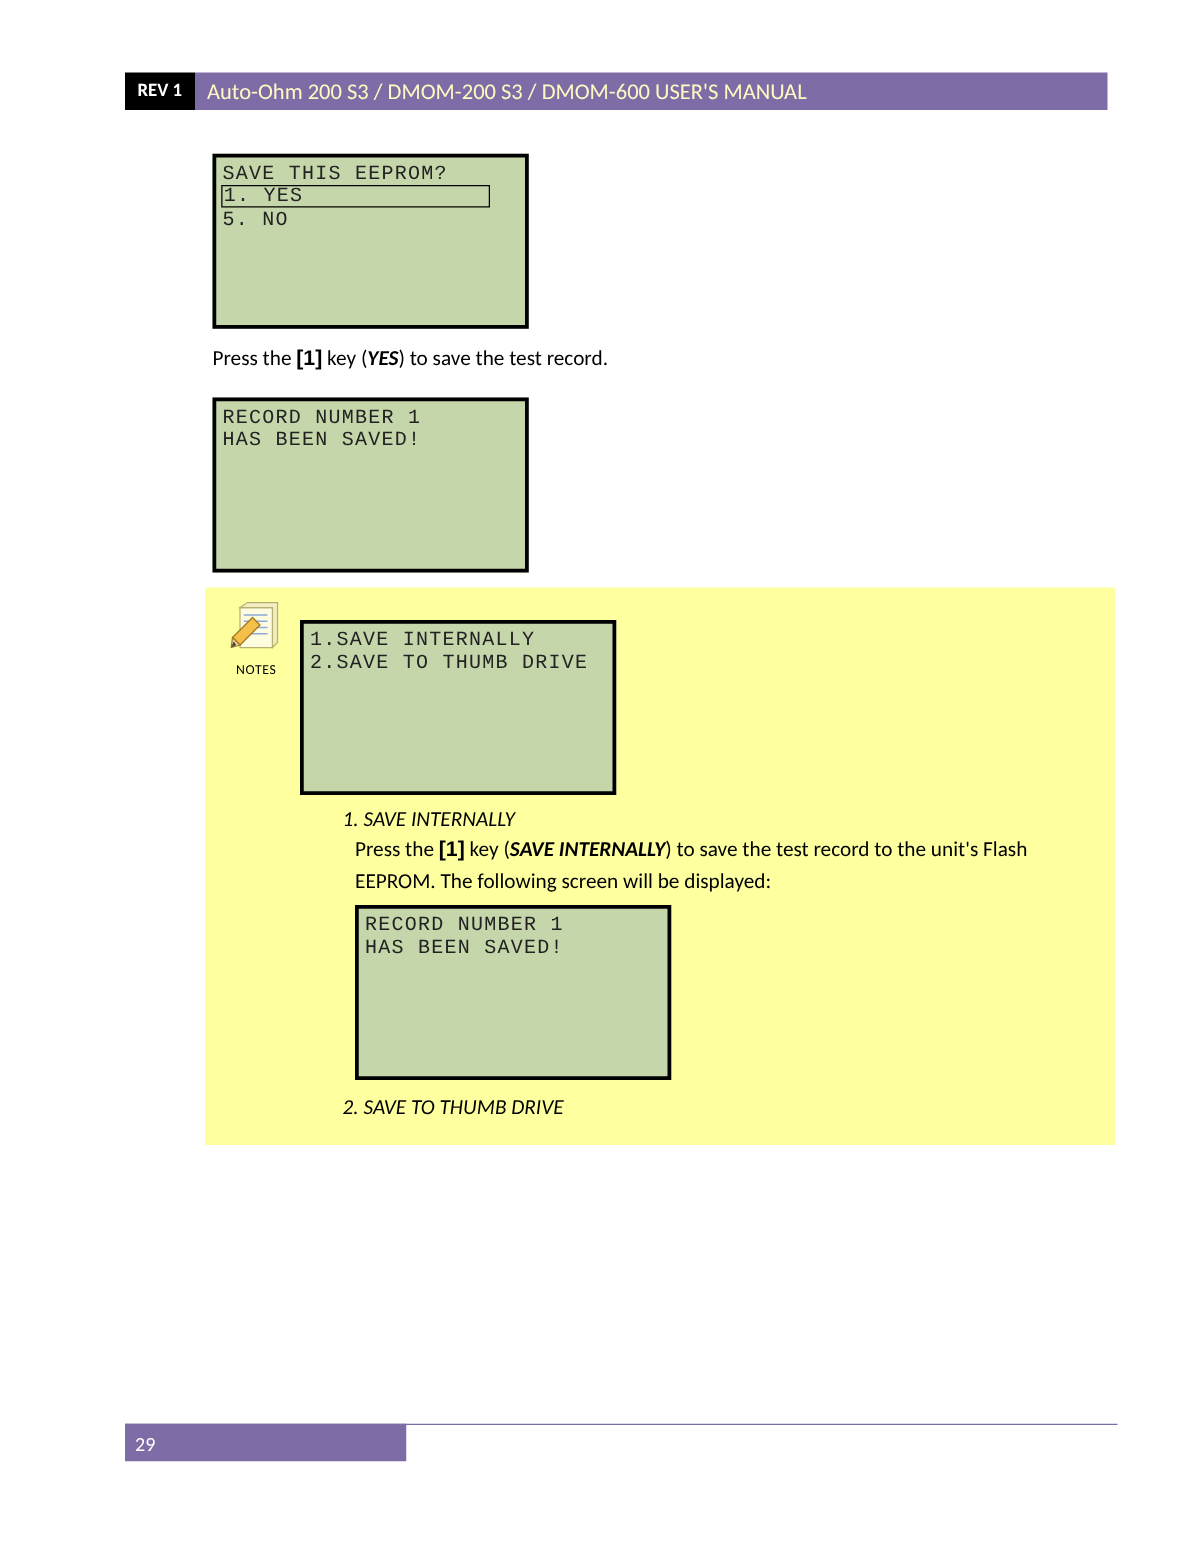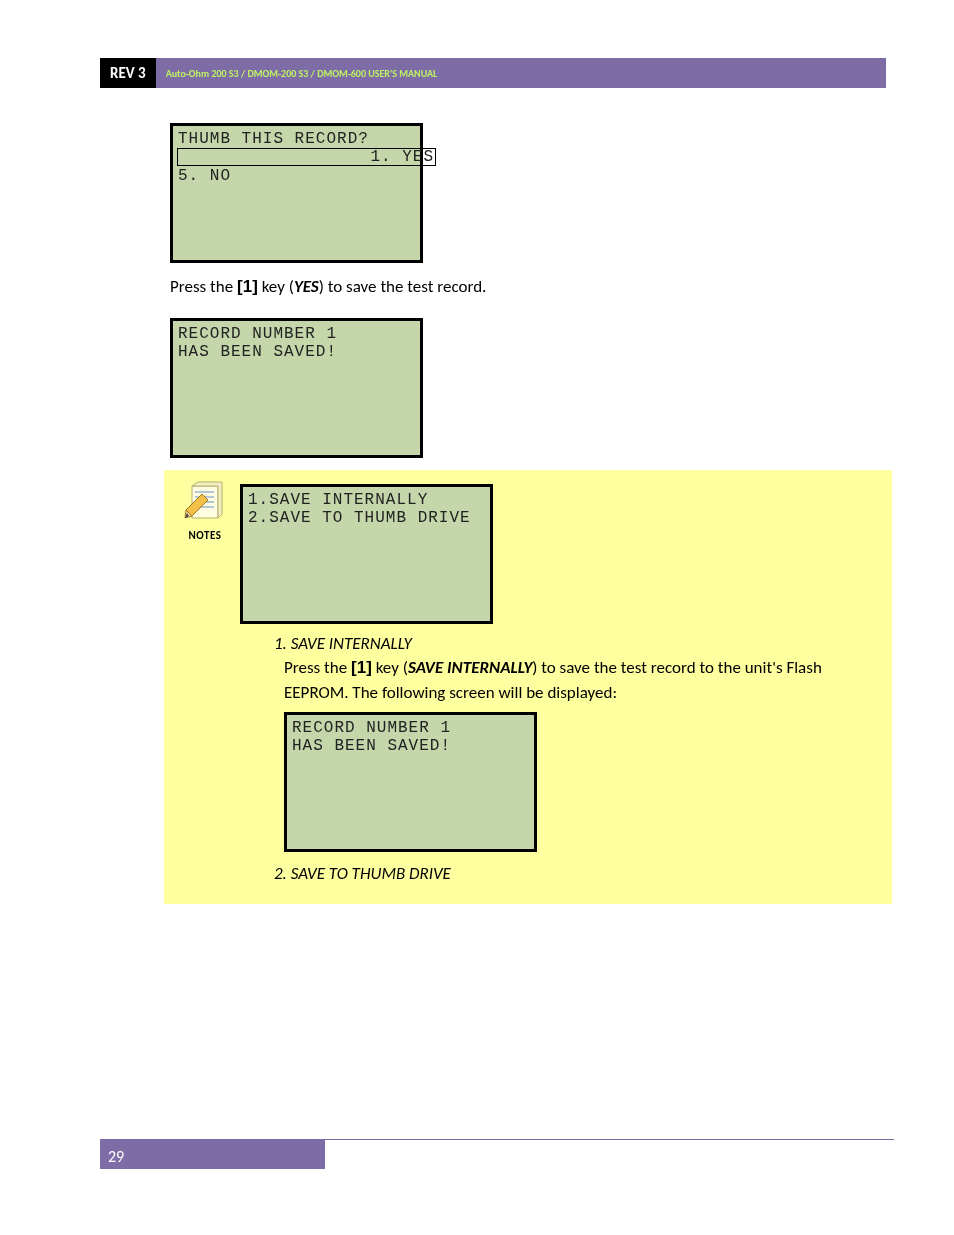--- a/index.html
+++ b/index.html
@@ -26,23 +26,23 @@
     background: #000;
     color: #fff;
     font-weight: bold;
     font-size: 15px;
     padding: 0 10px;
     display: flex;
     align-items: center;
   }
   .title-box {
     background: #7d6ca6;
-    color: #bef264;
-    font-weight: bold;
-    font-size: 10px;
+    color: #fef9c3;
+    font-weight: normal;
+    font-size: 18px;
     padding: 0 10px;
     display: flex;
     align-items: center;
     flex: 1;
   }
   .content {
     margin-left: 70px;
     margin-right: 20px;
     font-size: 17px;
     line-height: 1.45;
@@ -61,57 +61,56 @@
     line-height: 1.15;
     margin-bottom: 12px;
     color: #222;
   }
   .lcd .highlight {
     display: inline-block;
     border: 1px solid #000;
     padding: 0 1px;
     line-height: 1;
     margin: 0 -1px;
-    width: 259px;
-    box-sizing: border-box;
-    text-align: right;
+    width: 215px;
+    box-sizing: border-box;
   }
   .para {
     margin: 6px 0 18px 0;
   }
   .notes-block {
     background: #feff9f;
     margin-left: -6px;
     margin-right: -18px;
     padding: 10px 14px 18px 6px;
     display: flex;
     align-items: flex-start;
   }
   .notes-left {
     width: 70px;
     text-align: center;
     flex-shrink: 0;
   }
   .notes-label {
     font-size: 11px;
-    font-weight: bold;
+    font-weight: normal;
     margin-top: 4px;
     letter-spacing: 0.5px;
   }
   .notepad-icon {
     display: block;
     margin: 0 auto;
   }
   .notes-right {
     flex: 1;
     font-size: 17px;
     line-height: 1.45;
   }
   .notes-right .lcd {
-    margin-top: 4px;
+    margin-top: 16px;
     margin-bottom: 8px;
   }
   .opt-list {
     margin: 4px 0 0 34px;
   }
   .opt-title {
     font-style: italic;
   }
   .opt-body {
     margin-left: 10px;
@@ -146,27 +145,27 @@
     padding: 8px 8px 3px 8px;
     box-sizing: border-box;
   }
 </style>
 </head>
 <body>
 
 <div class="page">
 
   <div class="header-bar">
-    <div class="rev-box">REV 3</div>
+    <div class="rev-box">REV 1</div>
     <div class="title-box">Auto-Ohm 200 S3 / DMOM-200 S3 / DMOM-600 USER'S MANUAL</div>
   </div>
 
   <div class="content">
 
-    <div class="lcd"><span>THUMB THIS RECORD?</span>
+    <div class="lcd"><span>SAVE THIS EEPROM?</span>
 <span class="highlight">1. YES</span>
 <span>5. NO</span></div>
 
     <div class="para">
       <span>Press the </span><span class="key">[1]</span><span> key (</span><span class="ital">YES</span><span>) to save the test record.</span>
     </div>
 
 
     <div class="lcd"><span>RECORD NUMBER 1</span>
 <span>HAS BEEN SAVED!</span></div>

